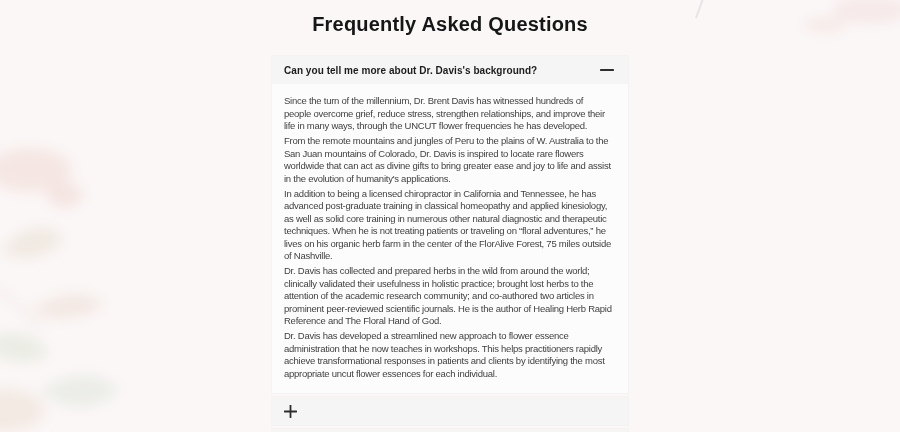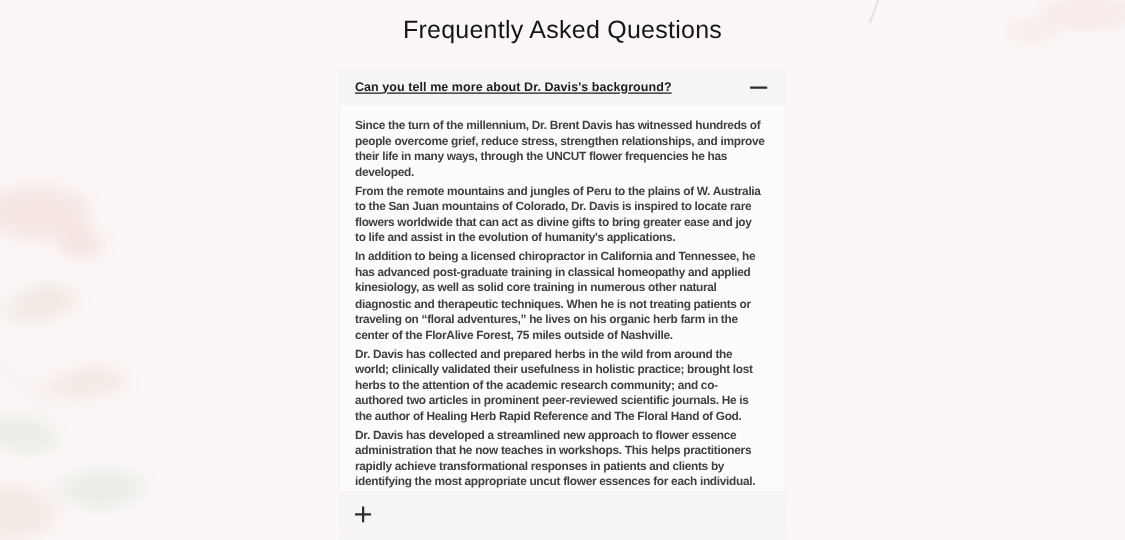--- a/index.html
+++ b/index.html
@@ -13,21 +13,21 @@
   .decor { position: absolute; pointer-events: none; z-index: 0; }
   .decor-left { left: -30px; top: 120px; }
   .decor-topright { right: 0; top: 0; }
   .decor-stem { left: 680px; top: -4px; }
 
   .page-title {
     position: relative; z-index: 1;
     margin: 13px 0 0 0;
     text-align: center;
     font-size: 20px;
-    font-weight: 400;
+    font-weight: 700;
     letter-spacing: 0.2px;
     color: #161616;
   }
 
   .accordion {
     position: relative; z-index: 1;
     width: 356px;
     margin: 20px auto 0 auto;
   }
   .faq-item { box-shadow: 0 0 0 1px rgba(0,0,0,0.02); }
@@ -41,31 +41,29 @@
     justify-content: space-between;
     padding: 0 14px 0 12px;
     box-sizing: border-box;
     cursor: pointer;
   }
   .faq-question {
     font-size: 10px;
     font-weight: 700;
     letter-spacing: 0.05px;
     color: #1c1c1c;
-    text-decoration: underline;
   }
   .toggle { display: flex; align-items: center; flex: 0 0 auto; }
 
   .faq-body {
     height: 309px;
     background: #fdfcfc;
     padding: 11px 16px 0 12px;
     box-sizing: border-box;
     overflow: hidden;
-    font-weight: bold;
   }
   .faq-body p {
     margin: 0 0 2.5px 0;
     font-size: 9.5px;
     line-height: 12.5px;
     letter-spacing: -0.25px;
     color: #3f3f3f;
   }
   .faq-item-partial .faq-header { height: 28px; }
 </style>

